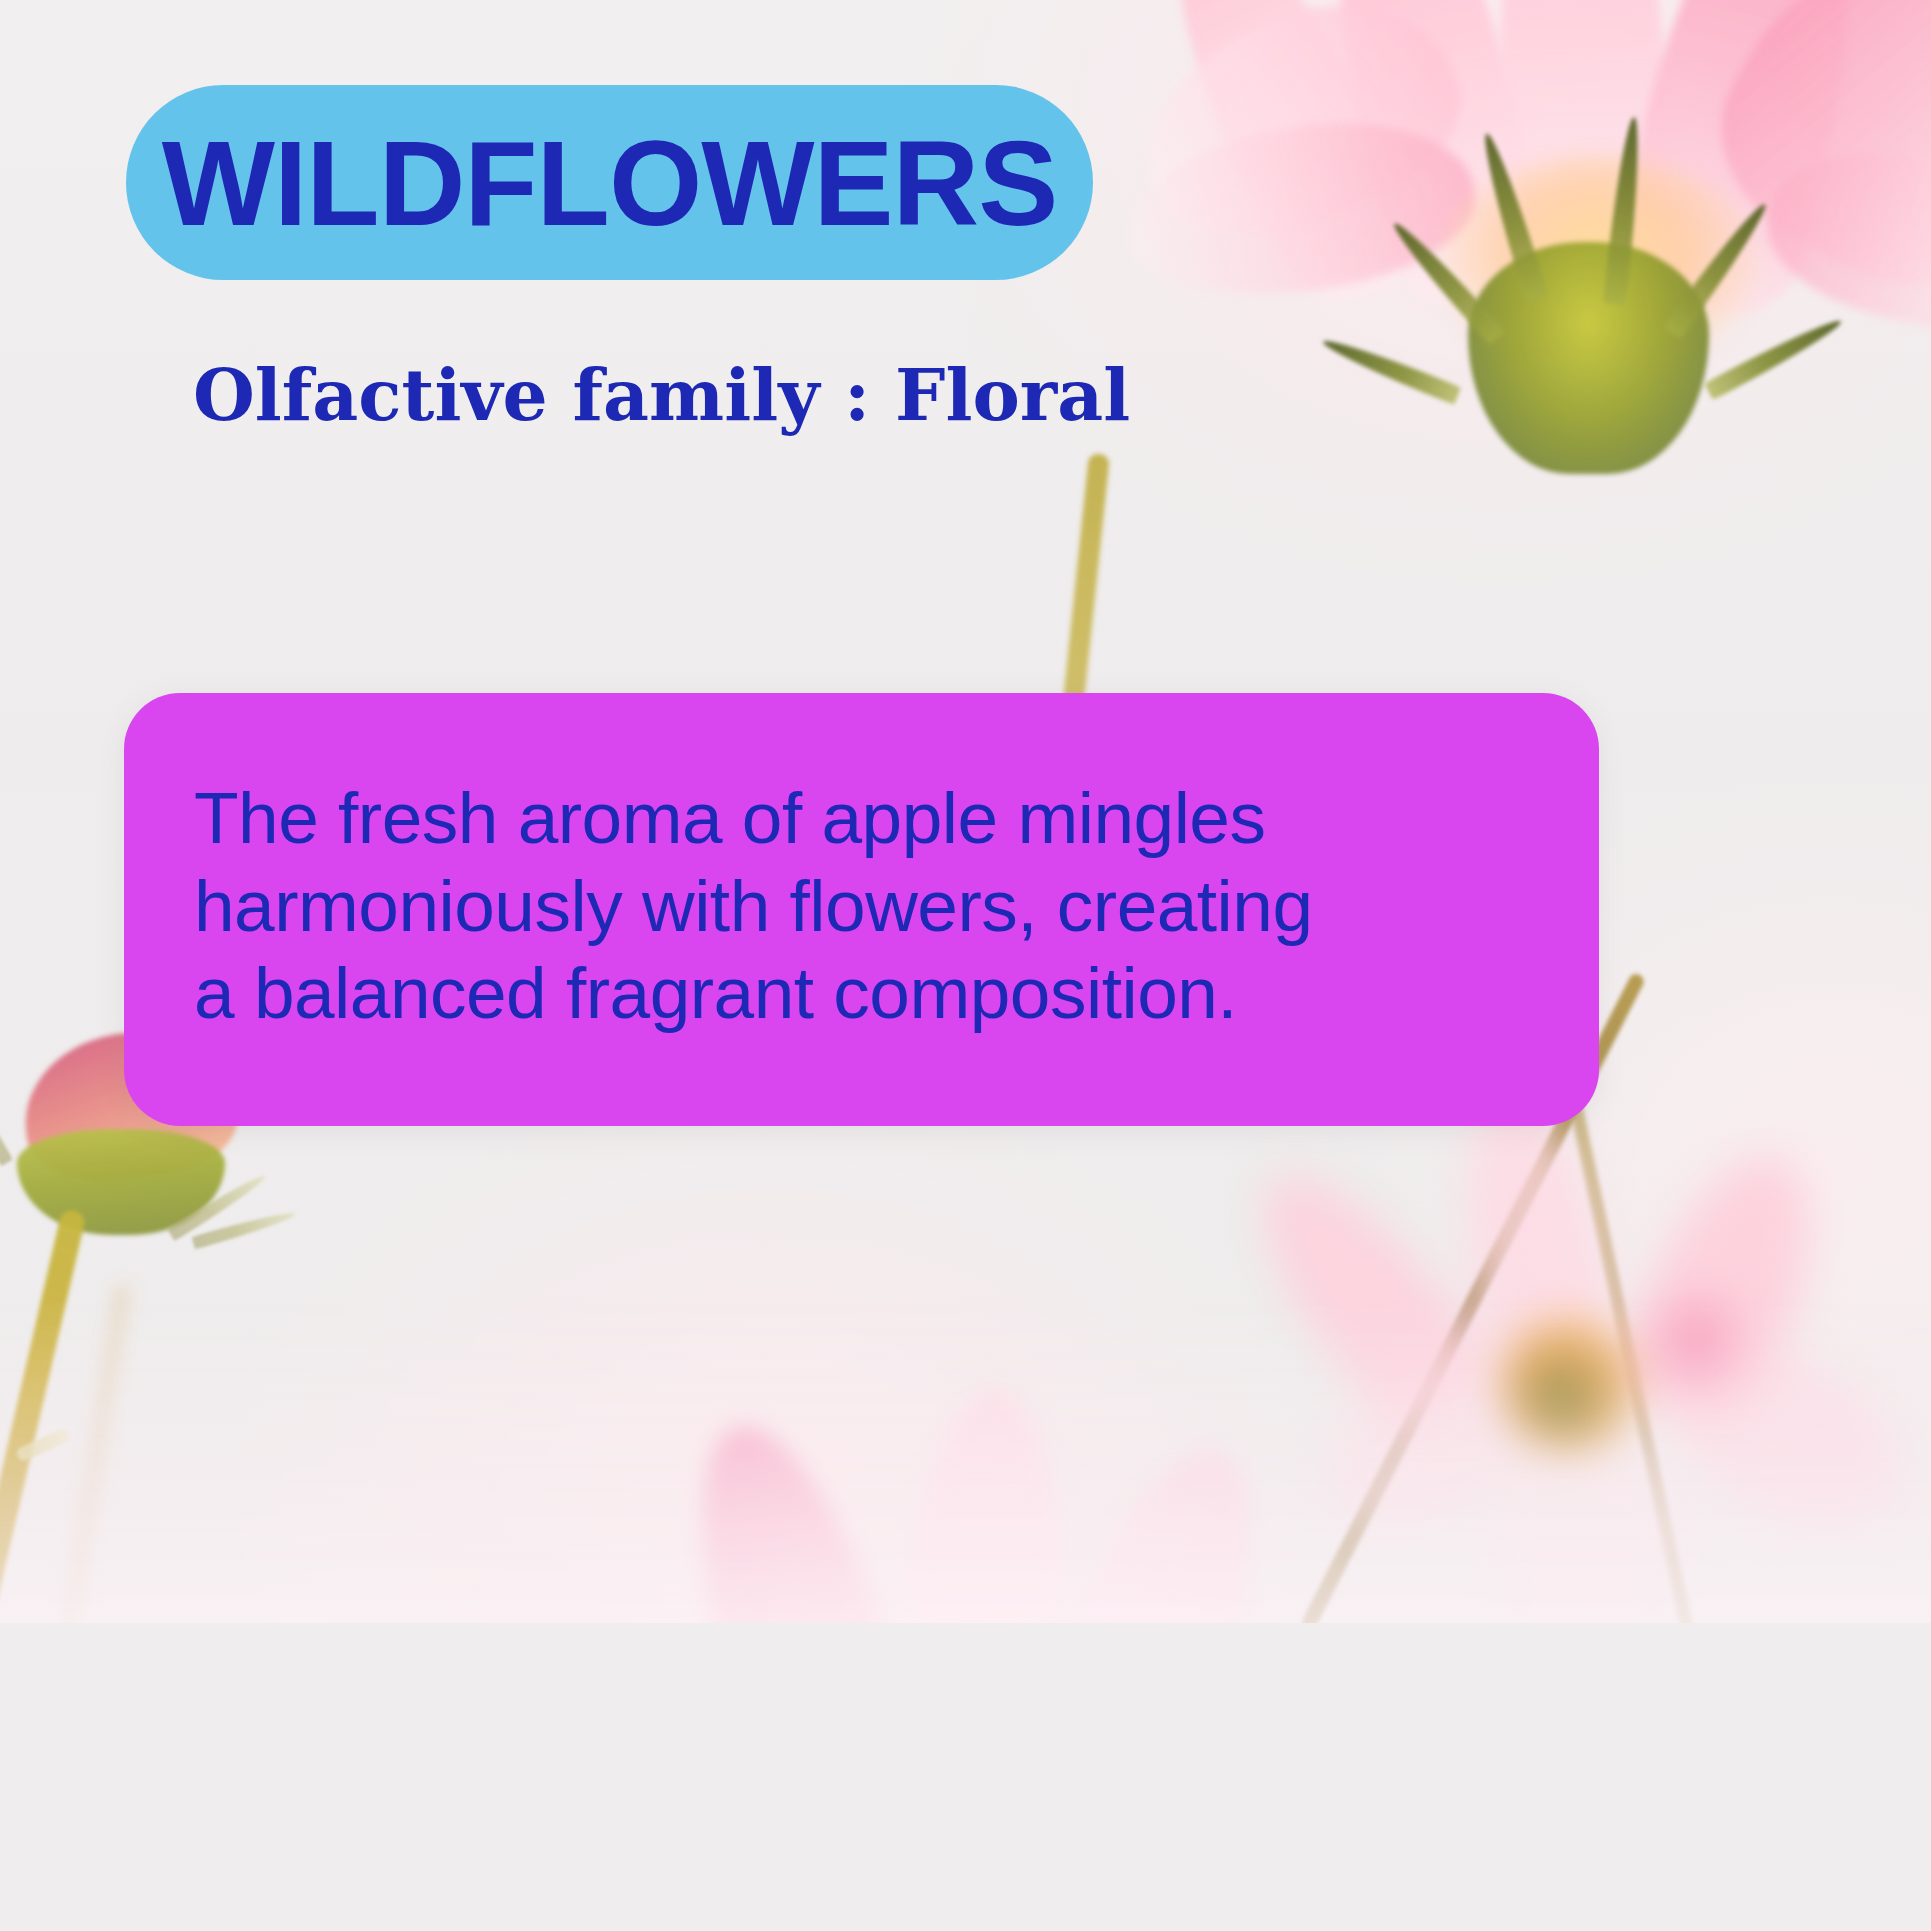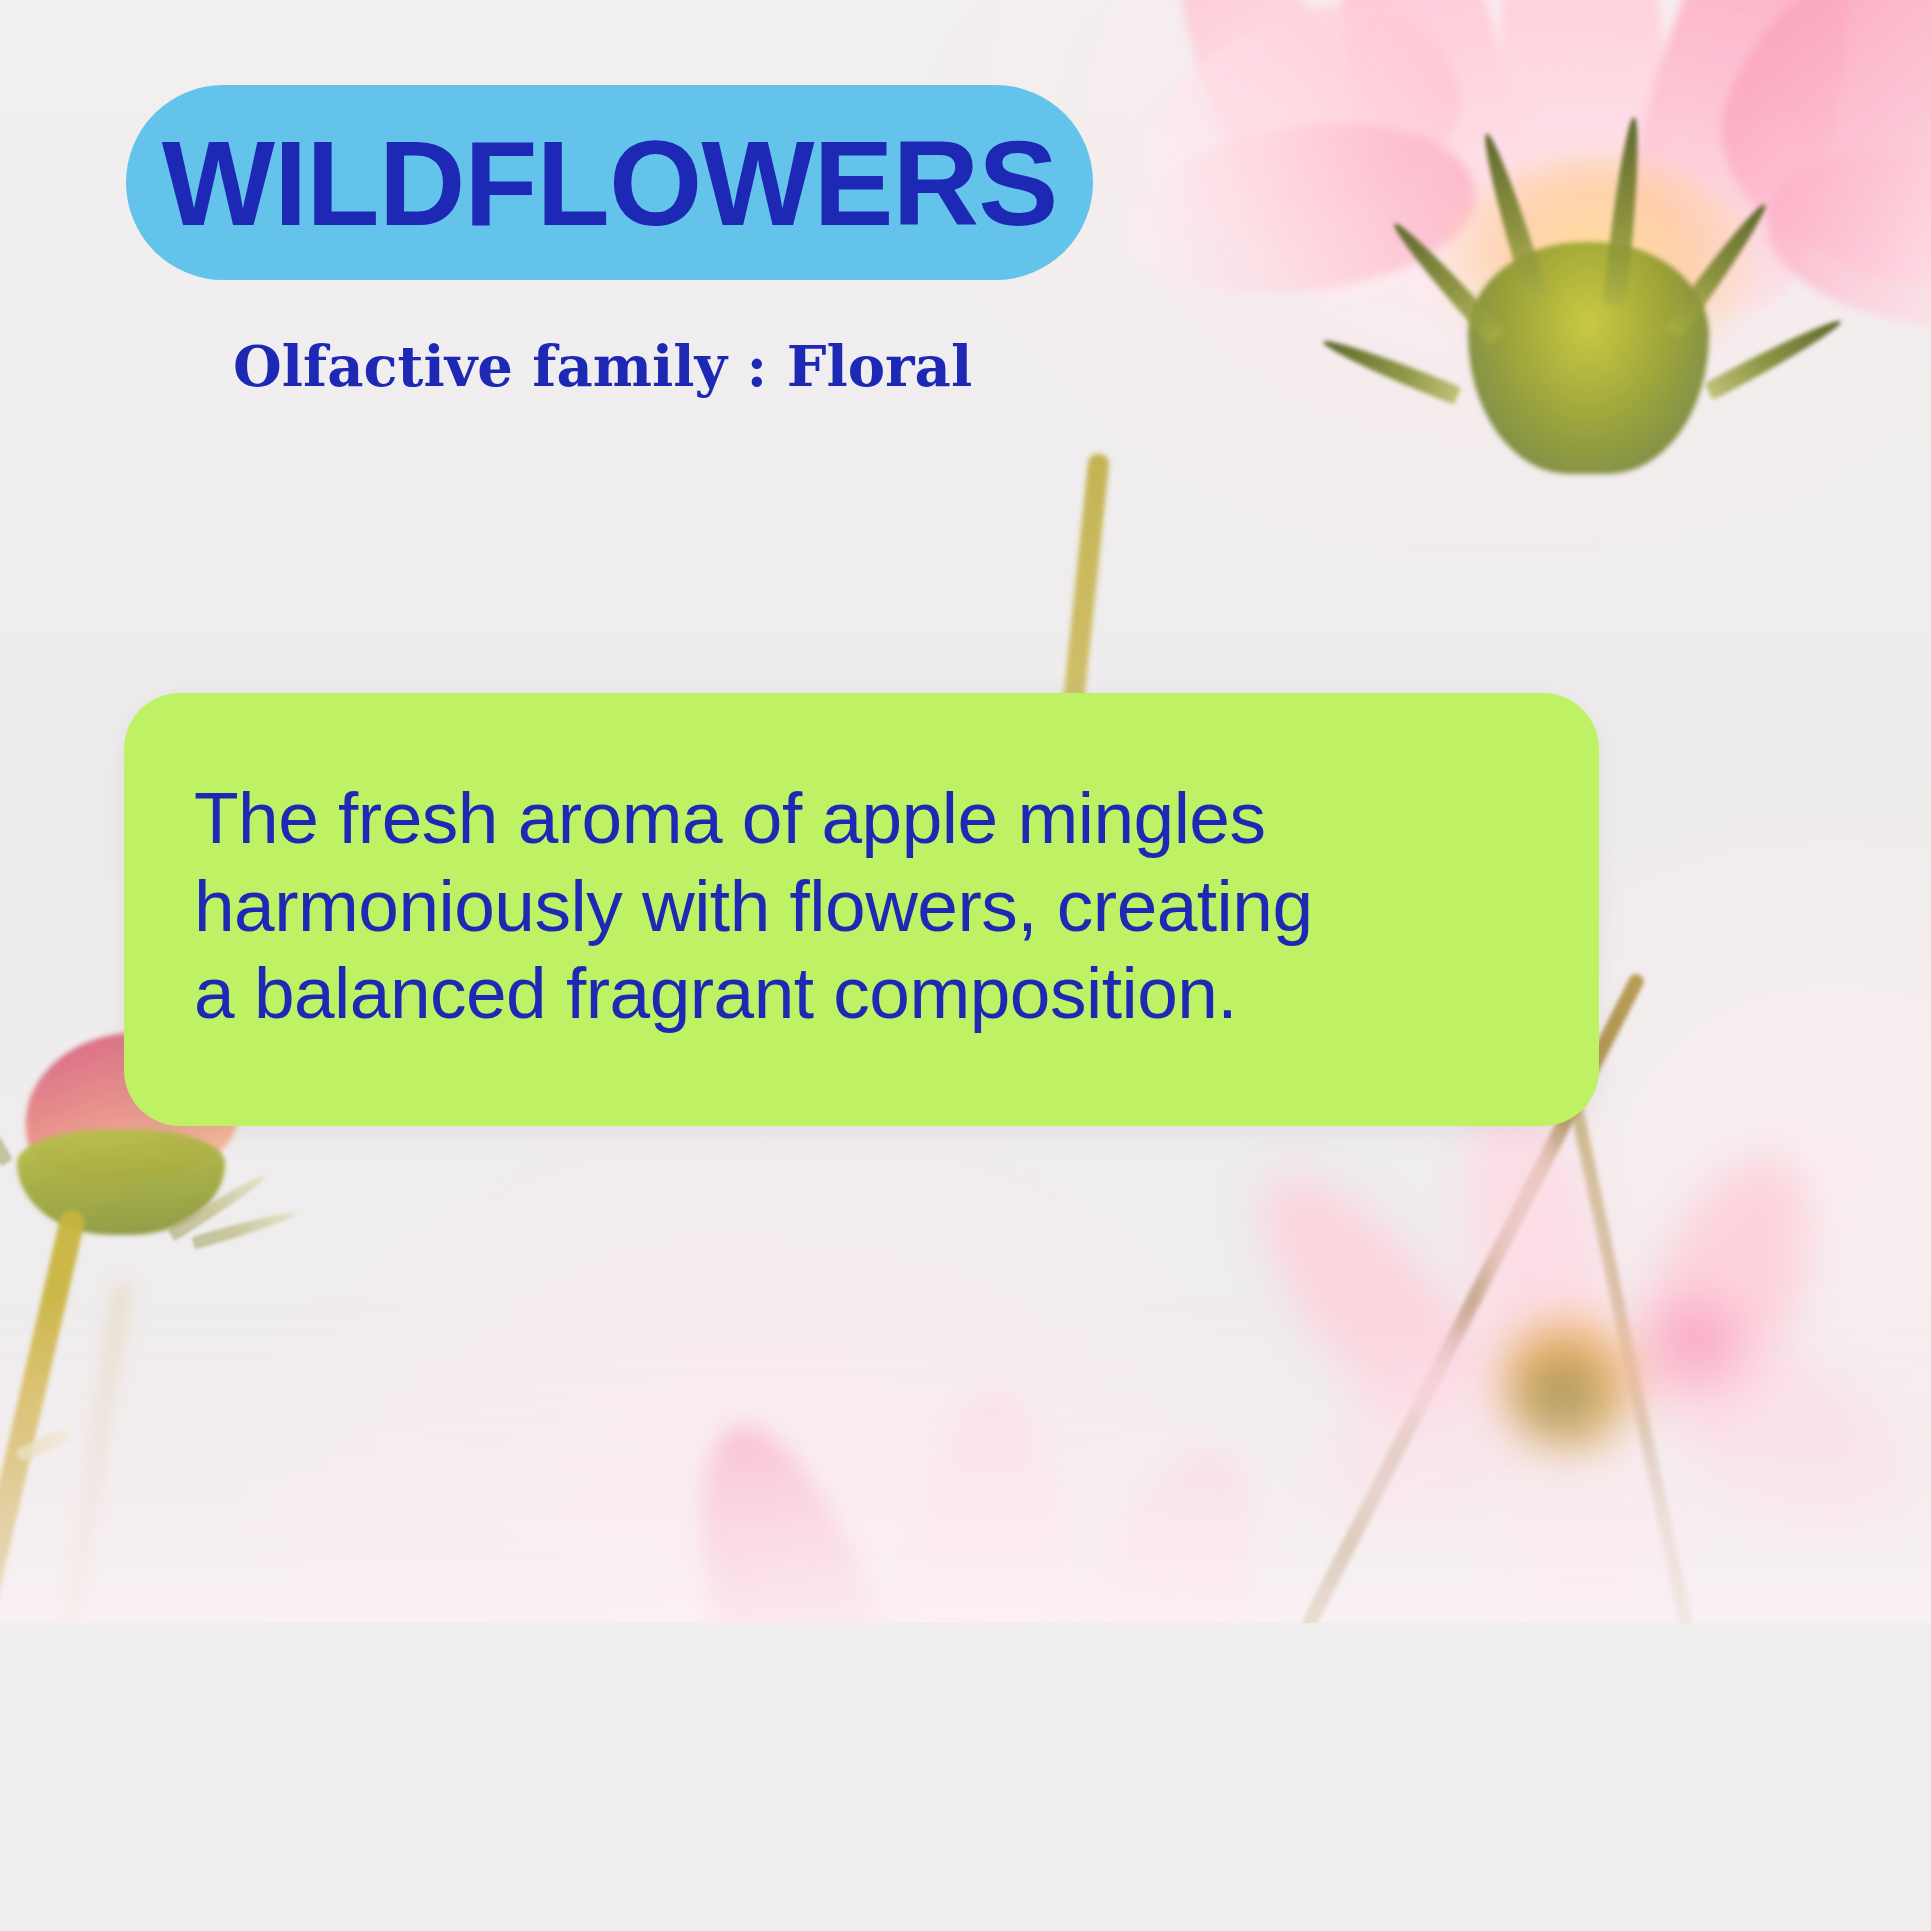--- a/index.html
+++ b/index.html
@@ -321,37 +321,36 @@
     font-size: 120px;
     letter-spacing: -1px;
     color: #1d28b4;
     line-height: 1;
     white-space: nowrap;
   }
 
   .subtitle {
     position: absolute;
     left: 193px;
-    top: 336px;
+    top: 356px;
     font-family: "DejaVu Serif", "Liberation Serif", serif;
     font-weight: 700;
-    font-size: 56px;
+    font-size: 71px;
     color: #1d28b4;
     line-height: 1.1;
     white-space: nowrap;
-    margin-left: 40px;
   }
 
   .info-card {
     position: absolute;
     left: 124px;
     top: 693px;
     width: 1475px;
     height: 433px;
-    background: #bef264;
+    background: #d946ef;
     border-radius: 56px;
     box-shadow: 0 5.8px 27px rgba(120,110,115,0.10);
   }
   .card-text {
     position: absolute;
     left: 70px;
     top: 81px;
     width: 1352px;
     font-family: "Liberation Sans", sans-serif;
     font-weight: 400;

